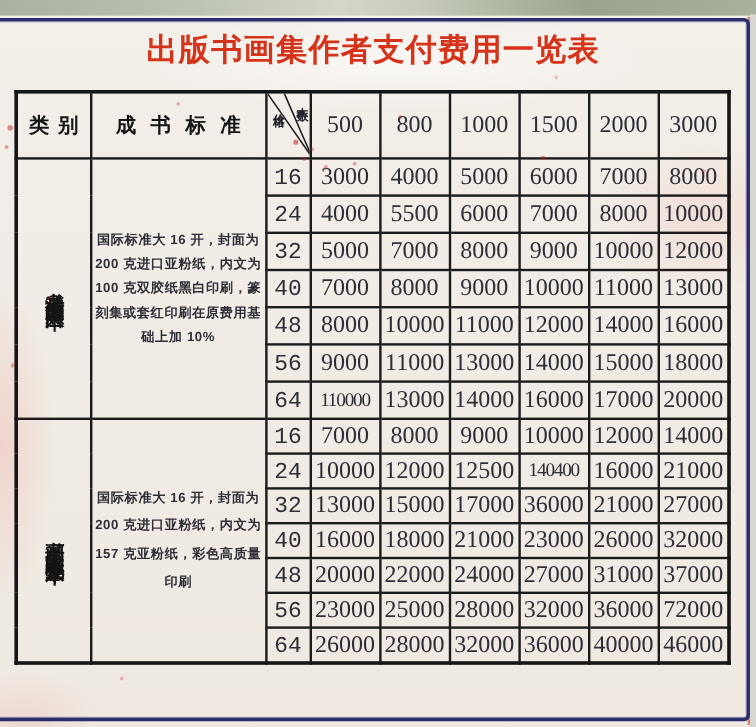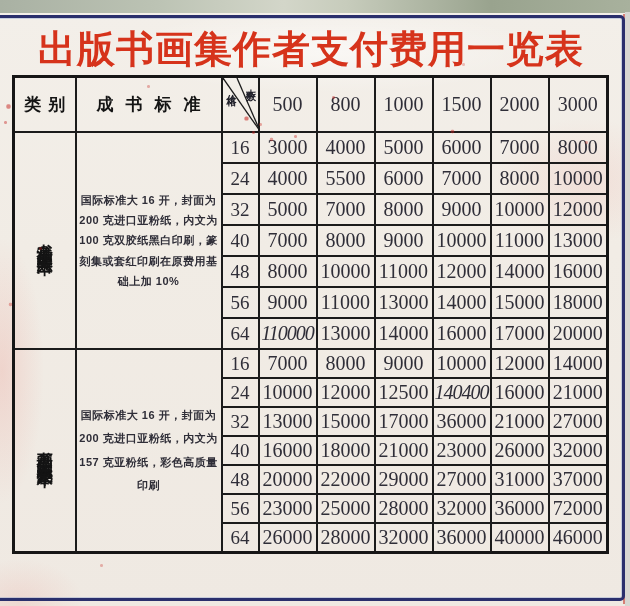--- a/index.html
+++ b/index.html
@@ -27,38 +27,38 @@
   .edge-gray{position:absolute;right:0;top:12px;width:5px;height:594px;background:#d8d7d2;}
   .edge-red{position:absolute;right:5px;top:14px;width:2px;height:590px;background:rgba(205,90,80,.75);}
   
   .frame{
     position:absolute;left:-5px;top:15px;width:630px;height:586px;
     border:3px solid #2a2f6c;border-radius:5px;box-sizing:border-box;
     box-shadow:inset 0 0 0 1px rgba(120,150,200,.35);
   }
   .title{
     position:absolute;left:0;top:24px;width:622px;text-align:center;
-    font-size:38px;font-weight:bold;color:#d6331b;letter-spacing:1px;
+    font-size:26px;font-weight:bold;color:#d6331b;letter-spacing:1px;
     font-family:"Liberation Sans",sans-serif;
   }
   table.fee{
     position:absolute;left:12px;top:75px;width:594px;
     border-collapse:collapse;table-layout:fixed;
     border:3px solid #161616;
   }
   table.fee td,table.fee th{
     border:2px solid #1b1b1b;text-align:center;vertical-align:middle;
     padding:0;color:#2f2e38;overflow:hidden;
   }
   tr.hrow th{height:53px;}
   tr.r1 td{height:29px;}
   tr.r2 td{height:27px;}
   .num{font-family:"Liberation Serif",serif;font-size:20px;font-weight:normal;white-space:nowrap;}
-  .squeeze{font-size:20px;letter-spacing:-1px;font-style:italic;}
-  .pagenum{font-family:Liberation Serif, serif;font-size:19px;}
+  .squeeze{font-size:16px;letter-spacing:-1px;}
+  .pagenum{font-family:Liberation Mono, monospace;font-size:19px;}
   .headlabel{font-size:17px;font-weight:bold;color:#141414;letter-spacing:7px;padding-left:7px;margin-top:36px;}
   .standardlabel{letter-spacing:12px;padding-left:12px;}
   .vertcat{
     writing-mode:vertical-rl;text-orientation:mixed;margin:0 auto;
     font-size:16px;font-weight:bold;letter-spacing:2px;color:#141414;line-height:1;
   }
   .desc{
     text-align:left;font-weight:bold;font-size:11px;line-height:1.85;
     letter-spacing:.5px;color:#151515;padding:4px 6px 4px 17px;
   }
@@ -243,21 +243,21 @@
     <td class="num">18000</td>
     <td class="num">21000</td>
     <td class="num">23000</td>
     <td class="num">26000</td>
     <td class="num">32000</td>
   </tr>
   <tr class="r2">
     <td class="pagenum">48</td>
     <td class="num">20000</td>
     <td class="num">22000</td>
-    <td class="num">29000</td>
+    <td class="num">24000</td>
     <td class="num">27000</td>
     <td class="num">31000</td>
     <td class="num">37000</td>
   </tr>
   <tr class="r2">
     <td class="pagenum">56</td>
     <td class="num">23000</td>
     <td class="num">25000</td>
     <td class="num">28000</td>
     <td class="num">32000</td>

